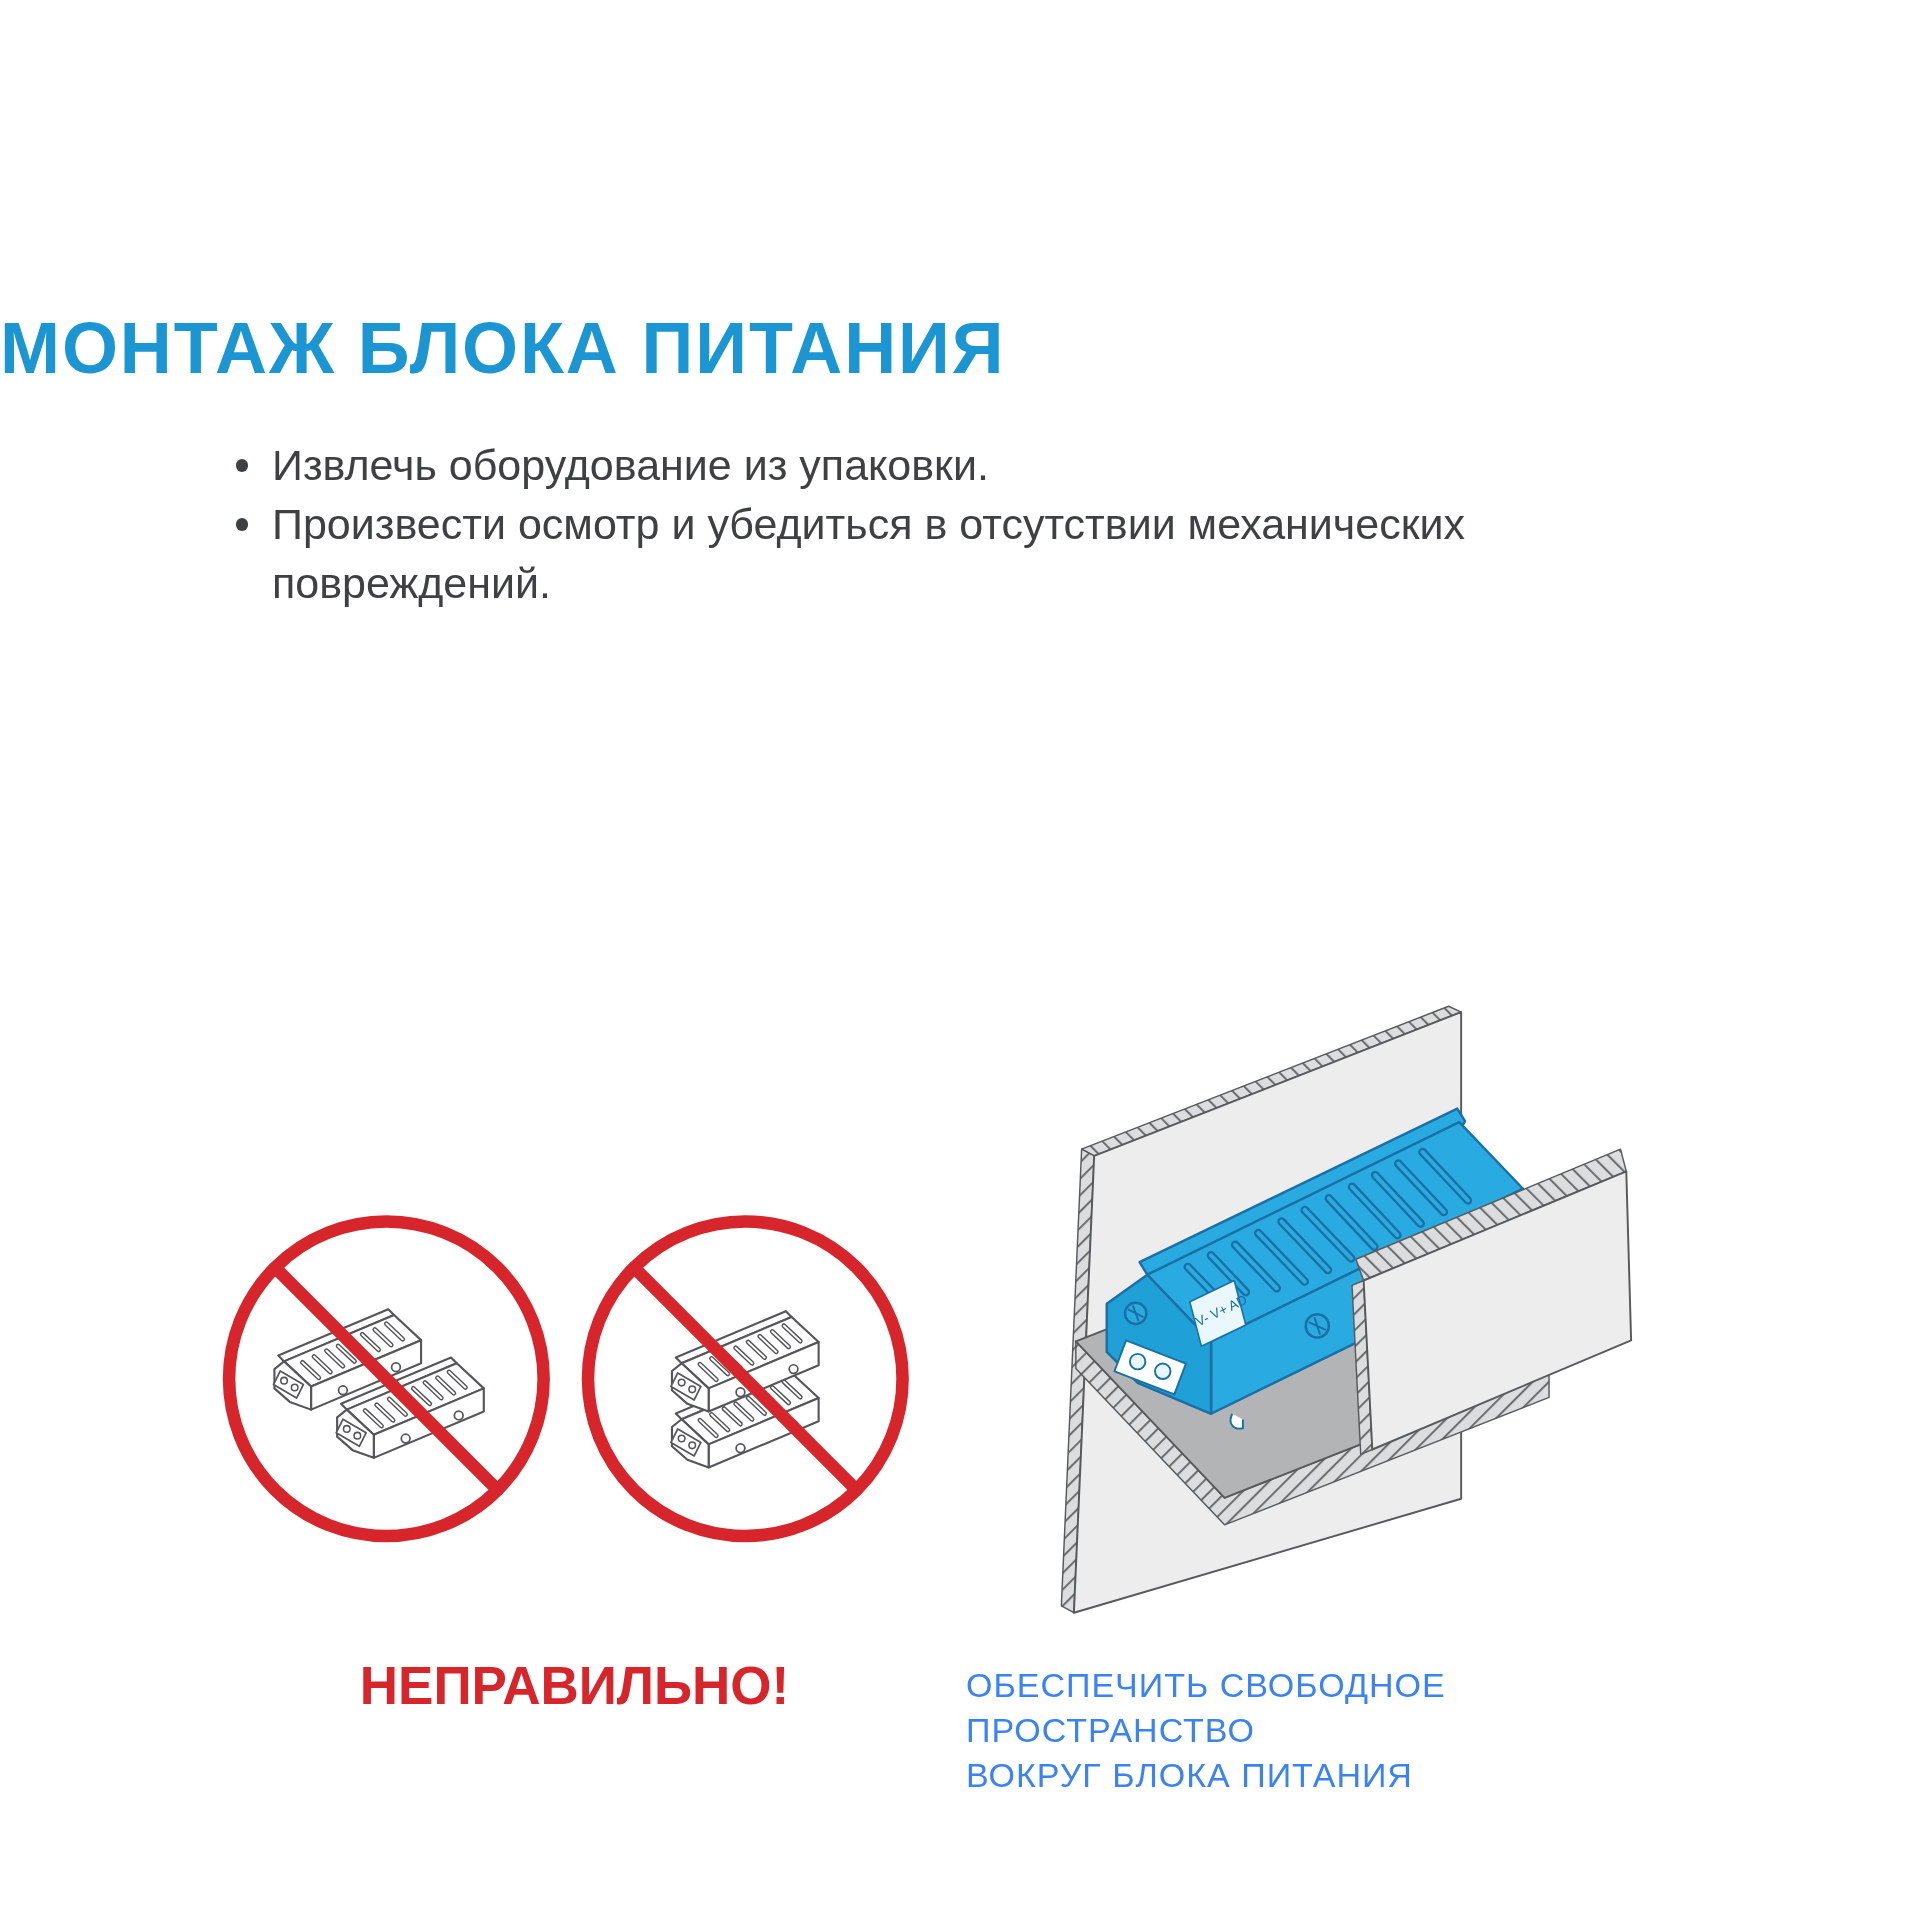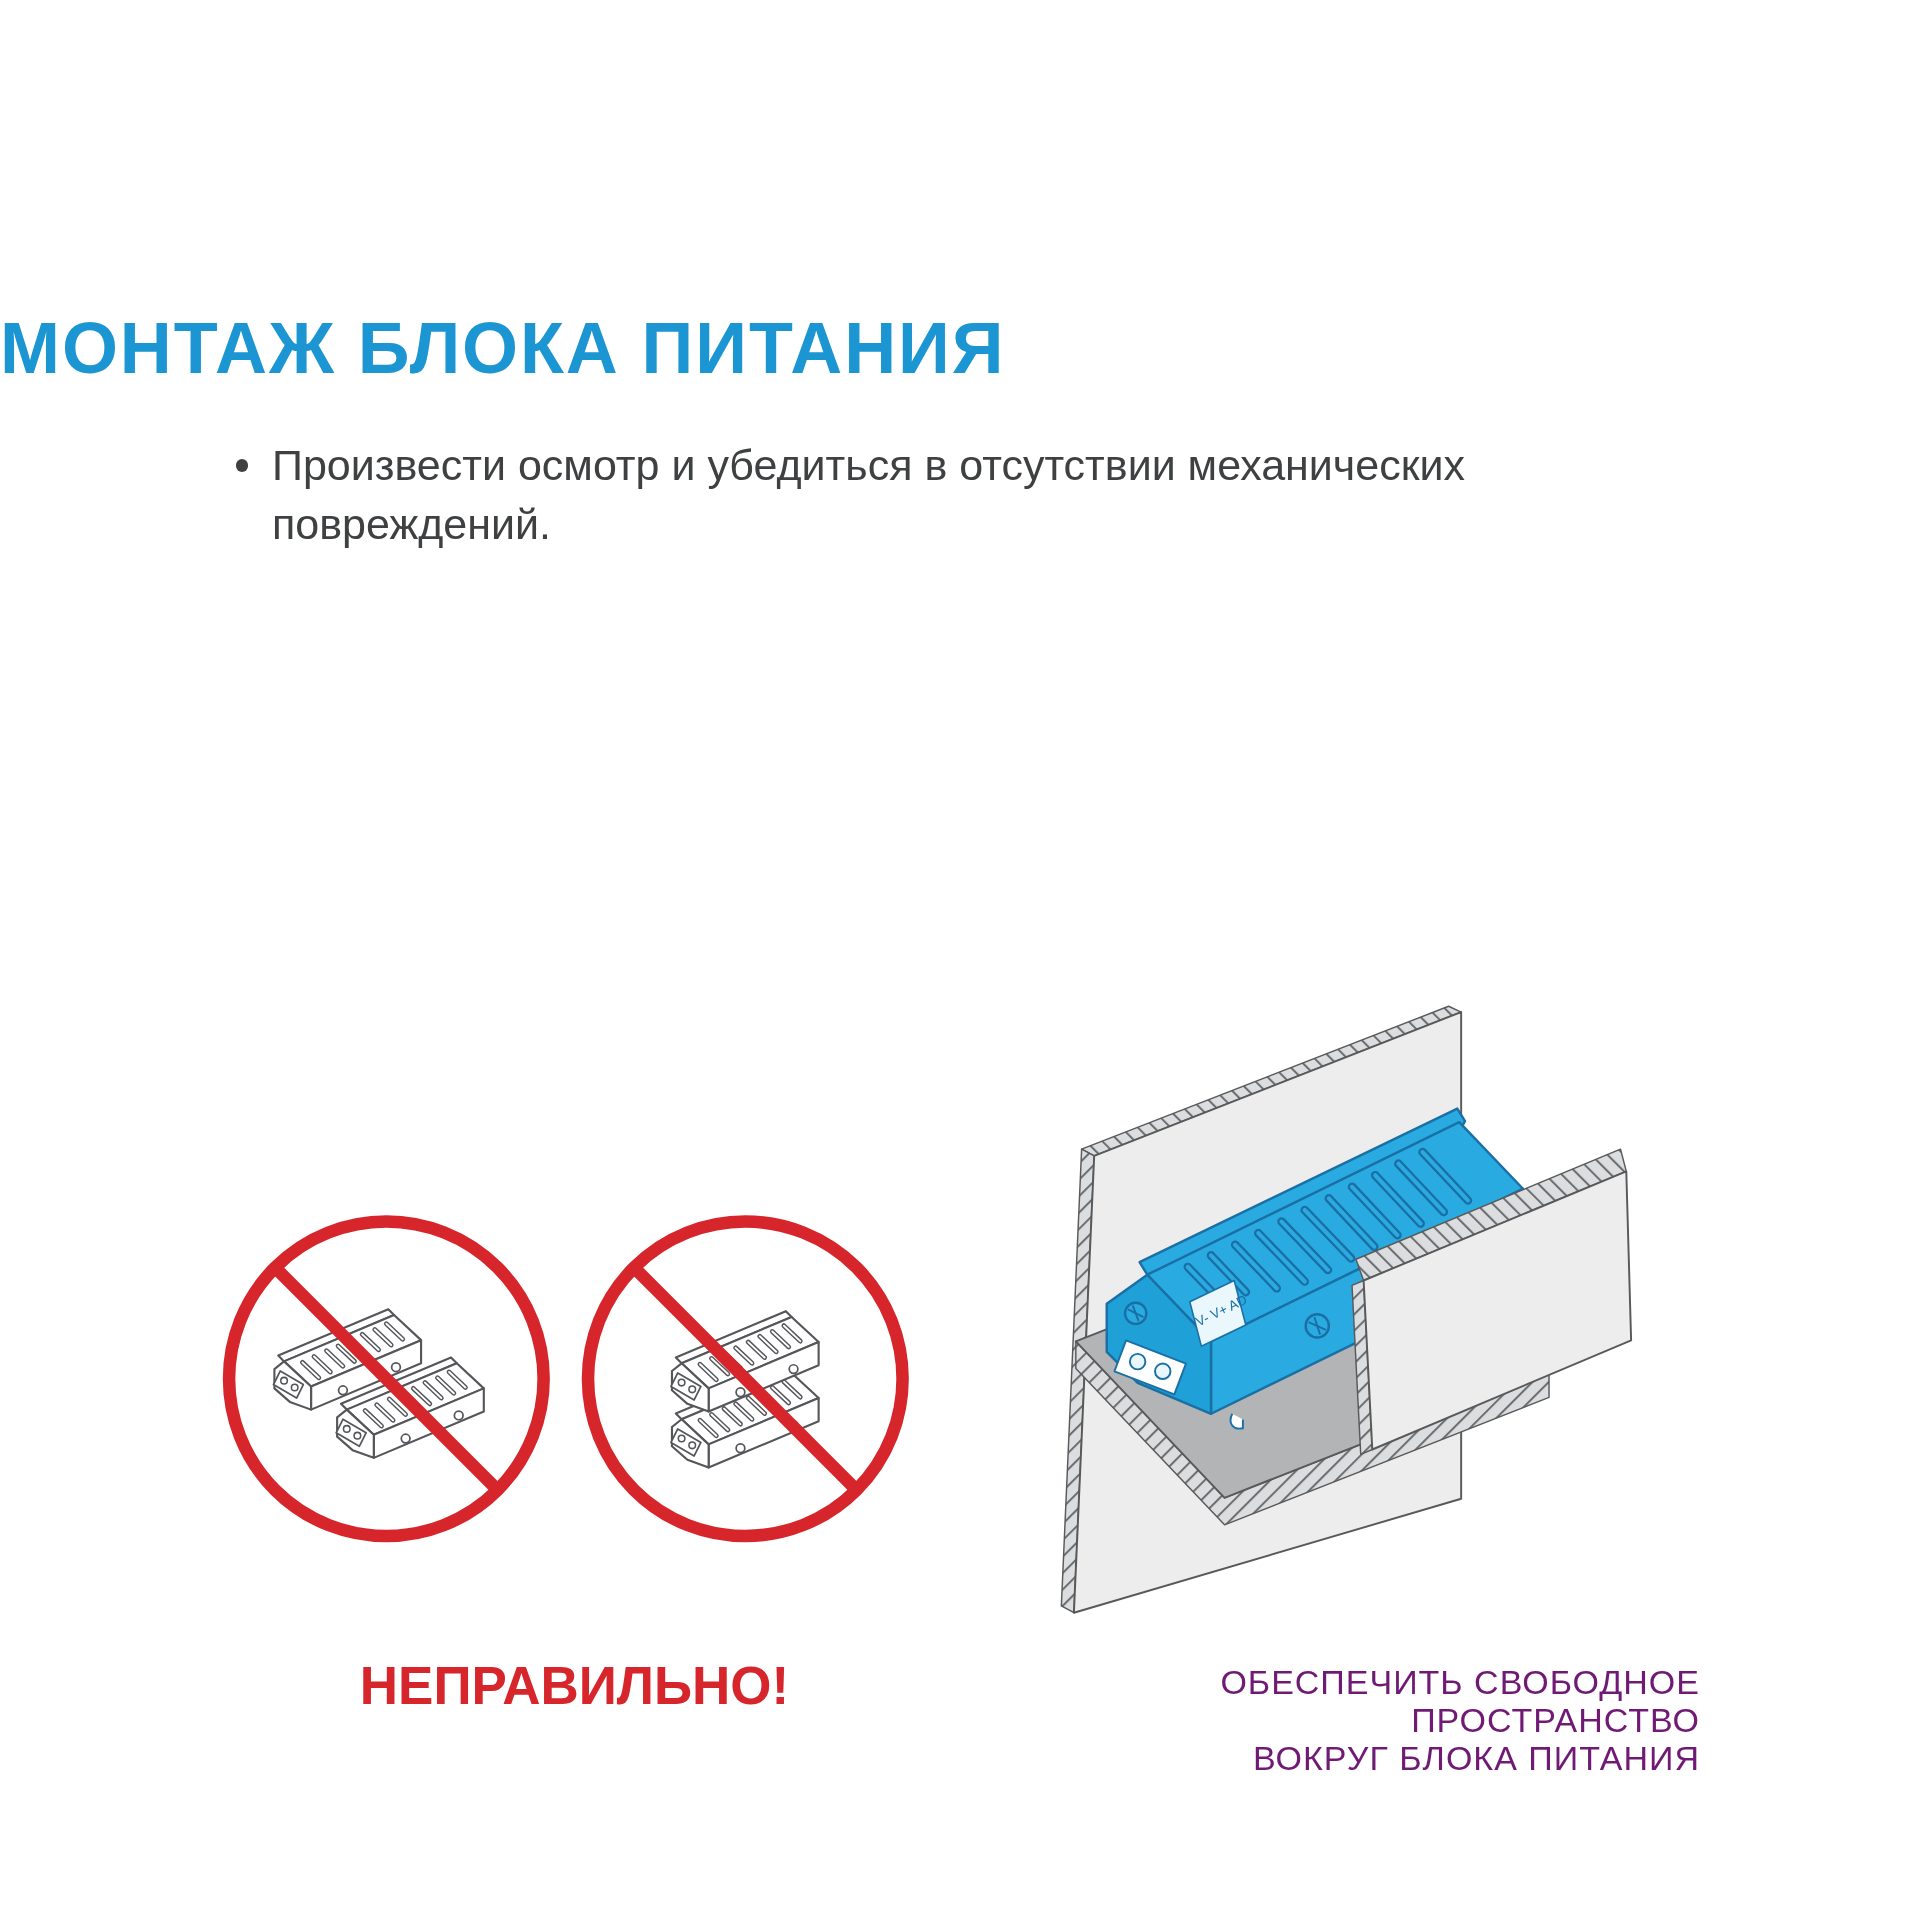--- a/index.html
+++ b/index.html
@@ -24,34 +24,35 @@
   }
   .instructions li::before{
     content:"";position:absolute;left:5.8px;top:23px;
     width:12.6px;height:12.6px;border-radius:50%;background:#3f4041;
   }
   .wrong-caption{
     left:203px;top:1655px;width:743px;text-align:center;
     font-size:53px;font-weight:800;color:#d6252b;white-space:nowrap;
   }
   .correct-caption{
-    left:966px;top:1663px;width:734px;text-align:right;
-    font-size:34px;line-height:38px;letter-spacing:1px;
-    color:#701a75;white-space:pre-line;
+    left:966px;top:1663px;width:734px;text-align:left;
+    font-size:34px;line-height:45px;letter-spacing:1px;
+    color:#3b82f6;white-space:pre-line;
   }
   svg{display:block;}
 </style>
 </head>
 <body>
 
 <div>
 
   <h1 class="abs page-title">МОНТАЖ БЛОКА ПИТАНИЯ</h1>
 
   <ul class="abs instructions">
+    <li>Извлечь оборудование из упаковки.</li>
     <li>Произвести осмотр и убедиться в отсутствии механических
 повреждений.</li>
   </ul>
 
   <svg class="abs" style="left:203px;top:1197px" width="743" height="377" viewBox="0 0 770 390">
     <defs>
       <g id="miniPSU" stroke="#55565a" stroke-width="2.2" fill="#ffffff" stroke-linejoin="round">
 
         <polygon points="8,56 122,8 128,14 14,62"></polygon>
 

